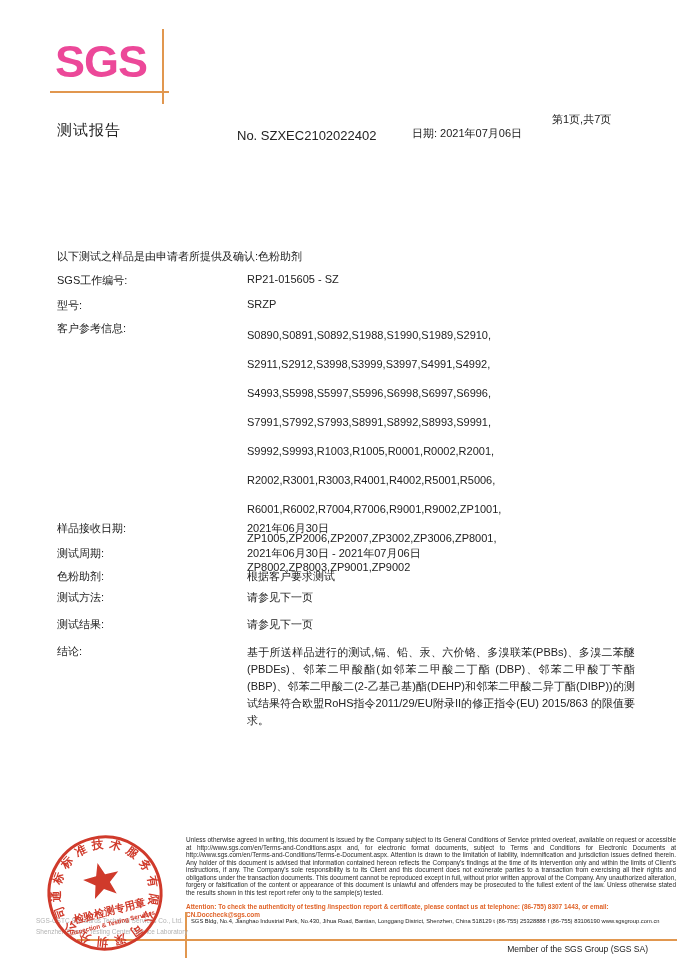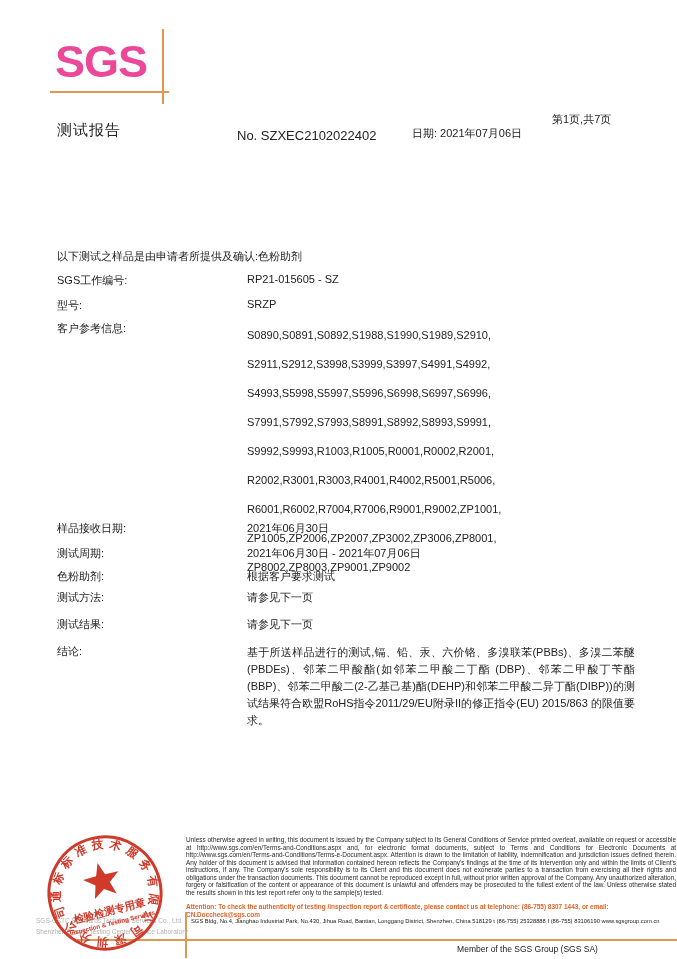--- a/index.html
+++ b/index.html
@@ -90,21 +90,21 @@
   .foot-hline {
     position: absolute; left: 77px; top: 939px;
     width: 600px; height: 2px; background: #e1974f;
   }
   .foot-vline {
     position: absolute; left: 185px; top: 912px;
     width: 2px; height: 46px; background: #e1974f;
   }
   .member {
     position: absolute; left: 407px; top: 944px; width: 241px;
-    font-size: 8.5px; text-align: center; color: #1a1a1a;
+    font-size: 8.5px; text-align: right; color: #1a1a1a;
   }
 </style>
 </head>
 <body>
 
 <div class="page">
 
   <div class="logo-text">SGS</div>
   <div class="logo-hline"></div>
   <div class="logo-vline"></div>

